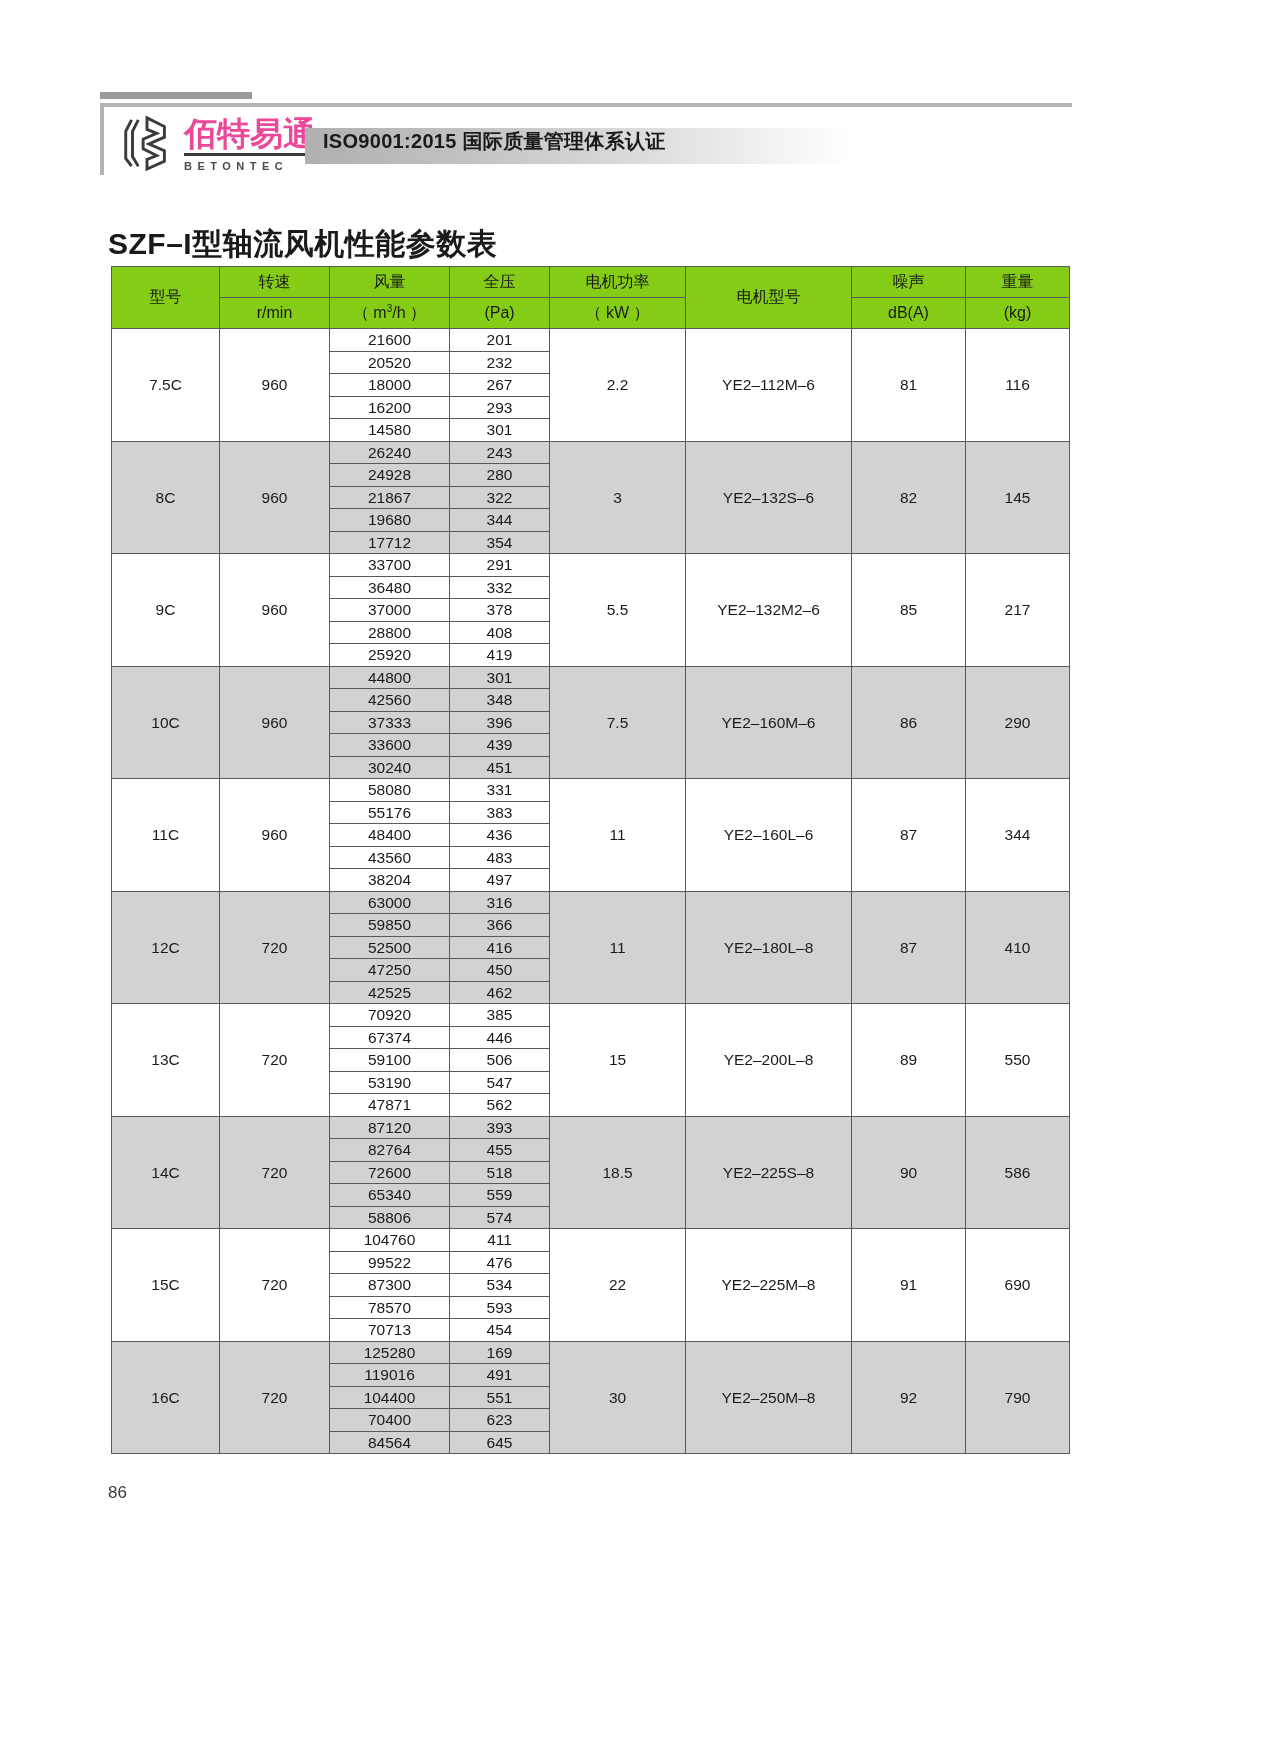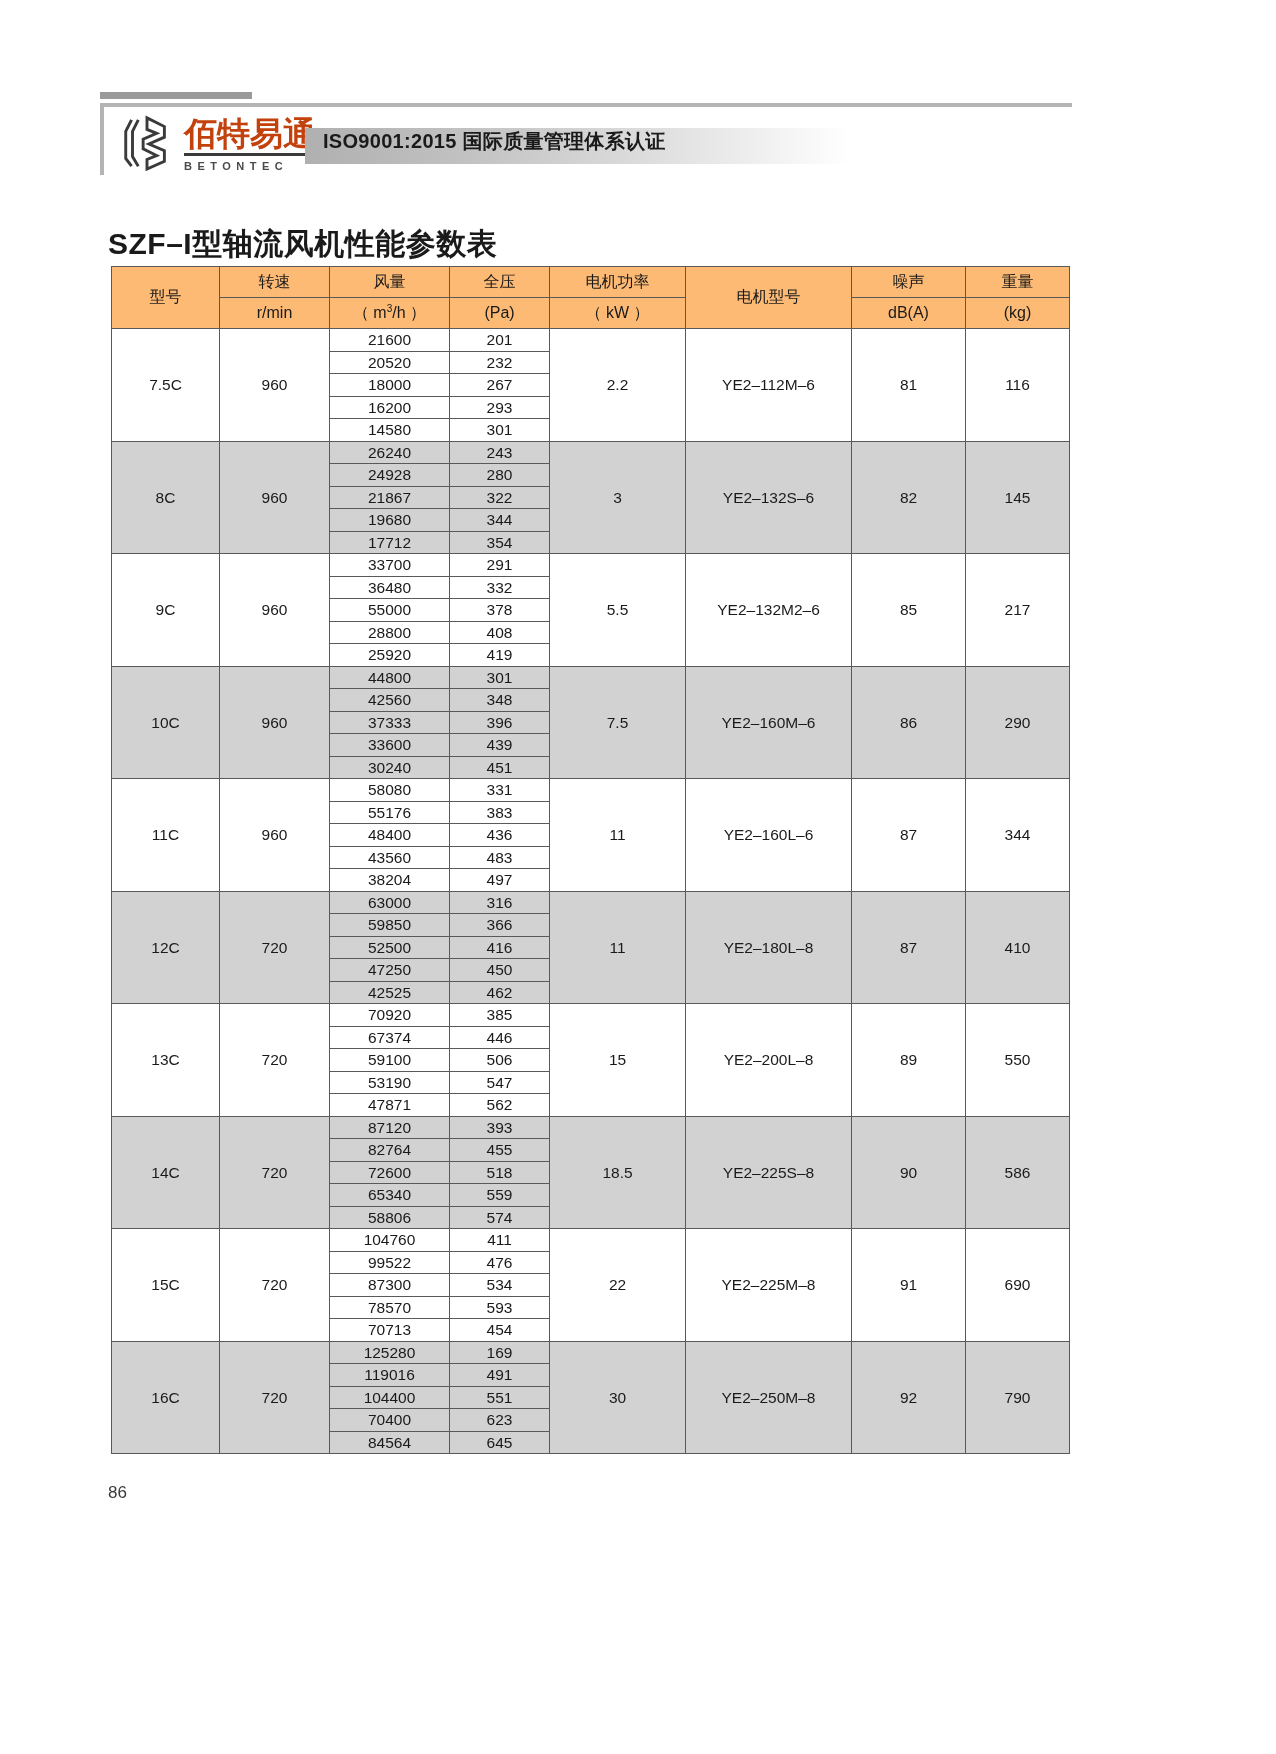--- a/index.html
+++ b/index.html
@@ -65,21 +65,21 @@
     display: flex;
     flex-direction: column;
     justify-content: center;
     padding-top: 2px;
   }
   .brand-cn {
     font-size: 33px;
     font-weight: 700;
     letter-spacing: 0px;
     line-height: 36px;
-    color: #c2410c;
+    color: #ec4899;
     white-space: nowrap;
     border-bottom: 3px solid #3b3b3b;
     padding-bottom: 1px;
   }
   .brand-en {
     font-size: 11px;
     font-weight: 700;
     letter-spacing: 5.5px;
     color: #4a4a4a;
     text-align: left;
@@ -130,21 +130,21 @@
     color: #1a1a1a;
   }
   .perf-table td, .perf-table th {
     border: 1.5px solid #595959;
     text-align: center;
     vertical-align: middle;
     font-weight: 400;
     padding: 0;
   }
   .perf-table thead td {
-    background: #fdba74;
+    background: #84cc16;
     height: 30px;
     font-size: 16px;
   }
   .perf-table thead td.tall {
     height: 60px;
   }
   .perf-table tbody td {
     height: 21.5px;
     line-height: 21.5px;
     font-size: 15.5px;
@@ -300,21 +300,21 @@
         <td rowspan="5">5.5</td>
         <td rowspan="5">YE2–132M2–6</td>
         <td rowspan="5">85</td>
         <td rowspan="5">217</td>
       </tr>
       <tr class="plain">
         <td>36480</td>
         <td>332</td>
       </tr>
       <tr class="plain">
-        <td>55000</td>
+        <td>37000</td>
         <td>378</td>
       </tr>
       <tr class="plain">
         <td>28800</td>
         <td>408</td>
       </tr>
       <tr class="plain">
         <td>25920</td>
         <td>419</td>
       </tr>

